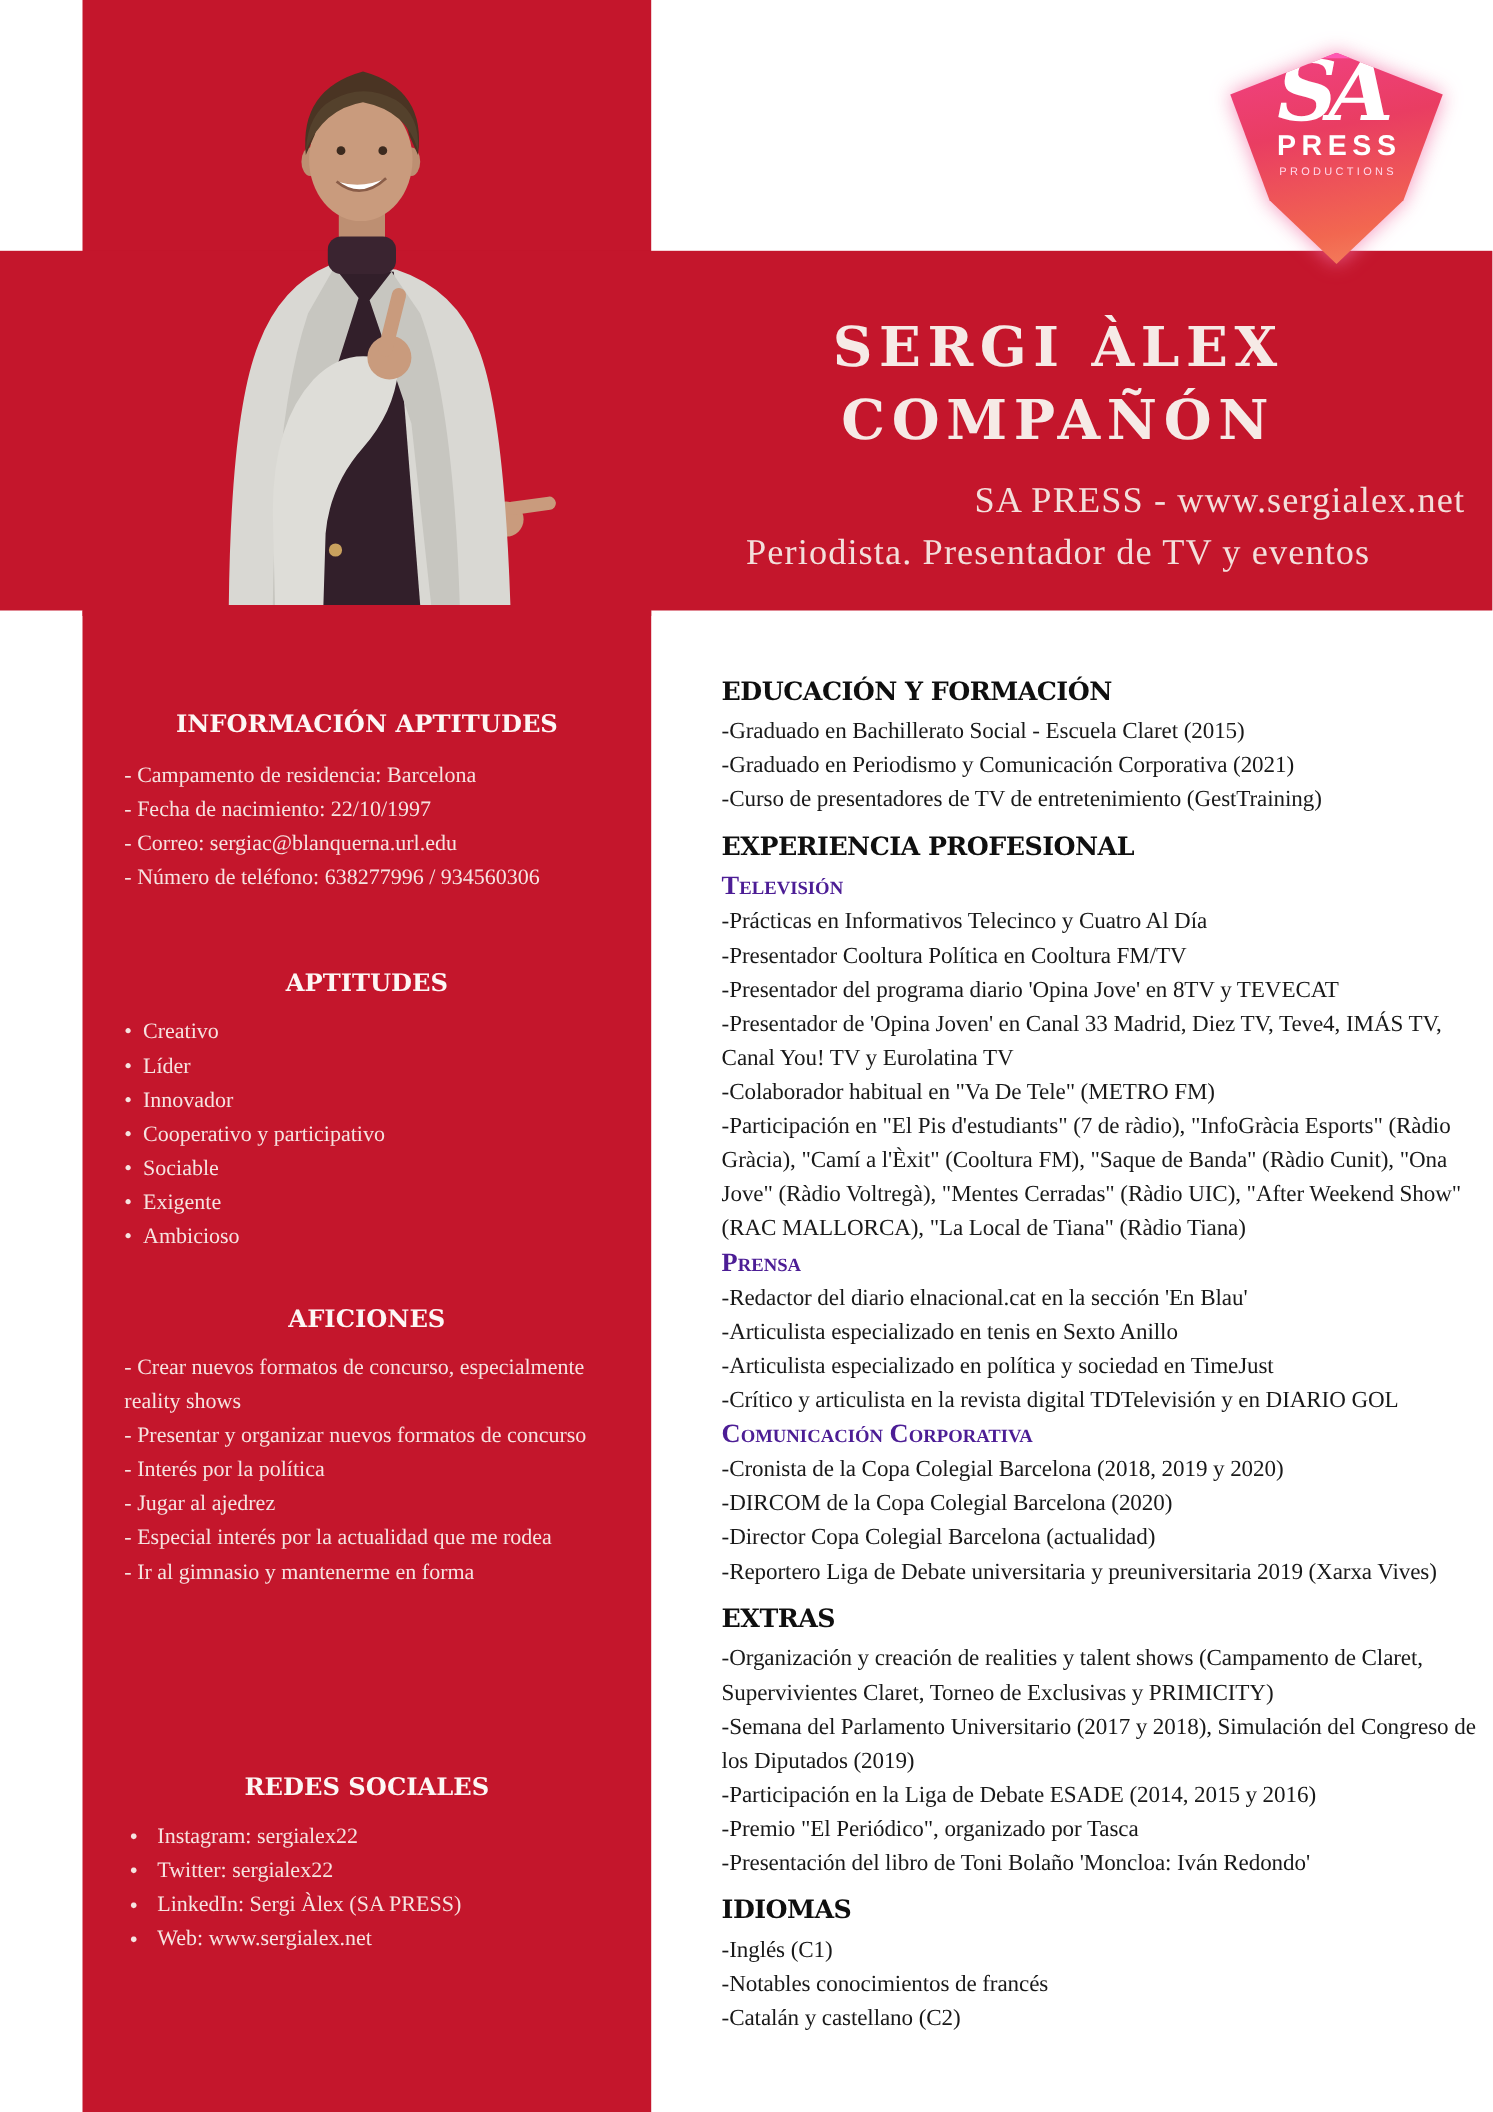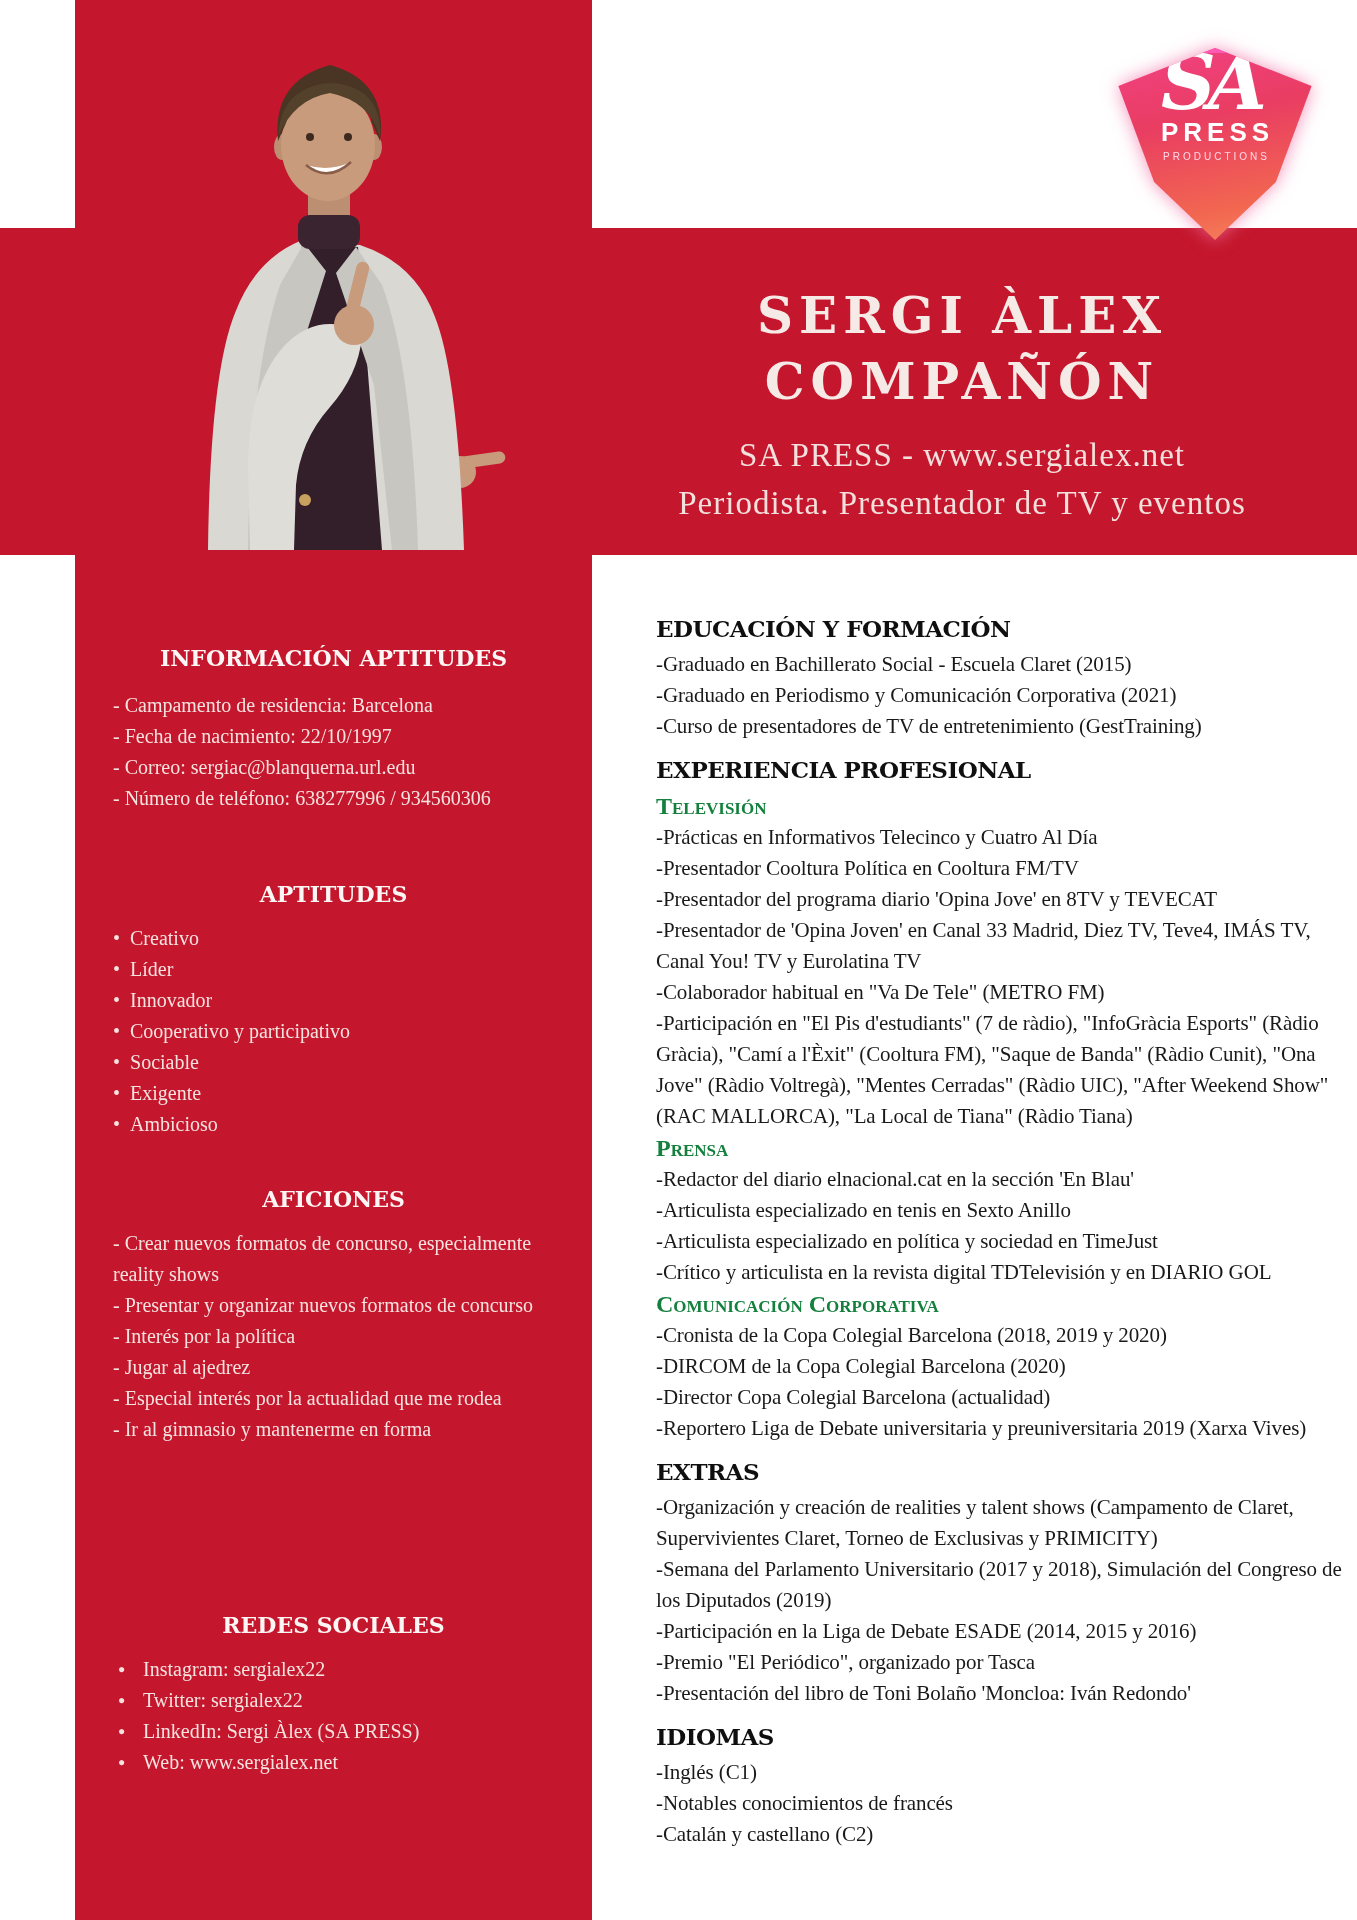--- a/index.html
+++ b/index.html
@@ -13,21 +13,21 @@
   .photo-block{position:absolute;left:75px;top:0;width:517px;height:560px;background:#C4162C;}
   .header-band{position:absolute;left:0;top:228px;width:1357px;height:327px;background:#C4162C;}
   .sidebar{position:absolute;left:75px;top:555px;width:517px;height:1365px;background:#C4162C;
     box-sizing:border-box;padding:88px 38px 0;color:#f6e3e0;}
 
   
   .header-text{position:absolute;left:592px;top:283px;width:740px;text-align:center;}
   .name-line{font-family:"DejaVu Serif",serif;font-weight:bold;font-size:50px;line-height:66px;
     letter-spacing:6px;color:#f6eae6;}
   .subtitle{font-size:33px;line-height:48px;letter-spacing:1px;color:#f3dfdb;margin-top:0;}
-  .subtitle.first{margin-top:16px;}
+  .subtitle.first{margin-top:16px;text-align:right;}
 
   
   .logo{position:absolute;left:1110px;top:20px;width:210px;height:200px;
     filter:drop-shadow(0 0 9px rgba(243,116,168,.8));}
   .badge{width:100%;height:100%;position:relative;text-align:center;color:#fff;
     clip-path:polygon(50% 2%,96% 21%,79% 69%,50% 98%,21% 69%,4% 21%);
     background:linear-gradient(168deg,#F0417F 8%,#E93D62 38%,#F26750 78%,#F58A62 100%);}
   .badge::before{content:"";position:absolute;left:16%;top:0;width:68%;height:9px;background:#FF59B3;}
   .logo-sa{font-family:"DejaVu Serif",serif;font-weight:bold;font-style:italic;font-size:76px;
     line-height:78px;margin-top:24px;letter-spacing:-8px;padding-right:10px;}
@@ -49,21 +49,21 @@
   .dot-item{display:flex;}
   .dot-item::before{content:"●";font-size:12px;line-height:31px;width:30px;flex:none;
     padding-left:5px;box-sizing:border-box;}
 
   
   .content{position:absolute;left:656px;top:555px;width:700px;box-sizing:border-box;
     padding-top:58px;color:#191919;}
   .mh{font-family:"DejaVu Serif",serif;font-weight:bold;font-size:23px;line-height:32px;
     letter-spacing:-0.5px;margin:0 0 4px;color:#0f0f0f;}
   .mh.mt{margin-top:12px;}
-  .sh{font-weight:bold;font-variant:small-caps;font-size:24px;line-height:32px;margin:0;color:#15803d;}
+  .sh{font-weight:bold;font-variant:small-caps;font-size:24px;line-height:32px;margin:0;color:#4c1d95;}
   .ml{margin:0;font-size:21px;line-height:31px;letter-spacing:-0.1px;}
 </style>
 </head>
 <body>
 
 <div class="page">
 
   <div class="photo-block"></div>
 
   <div class="header-band"></div>

